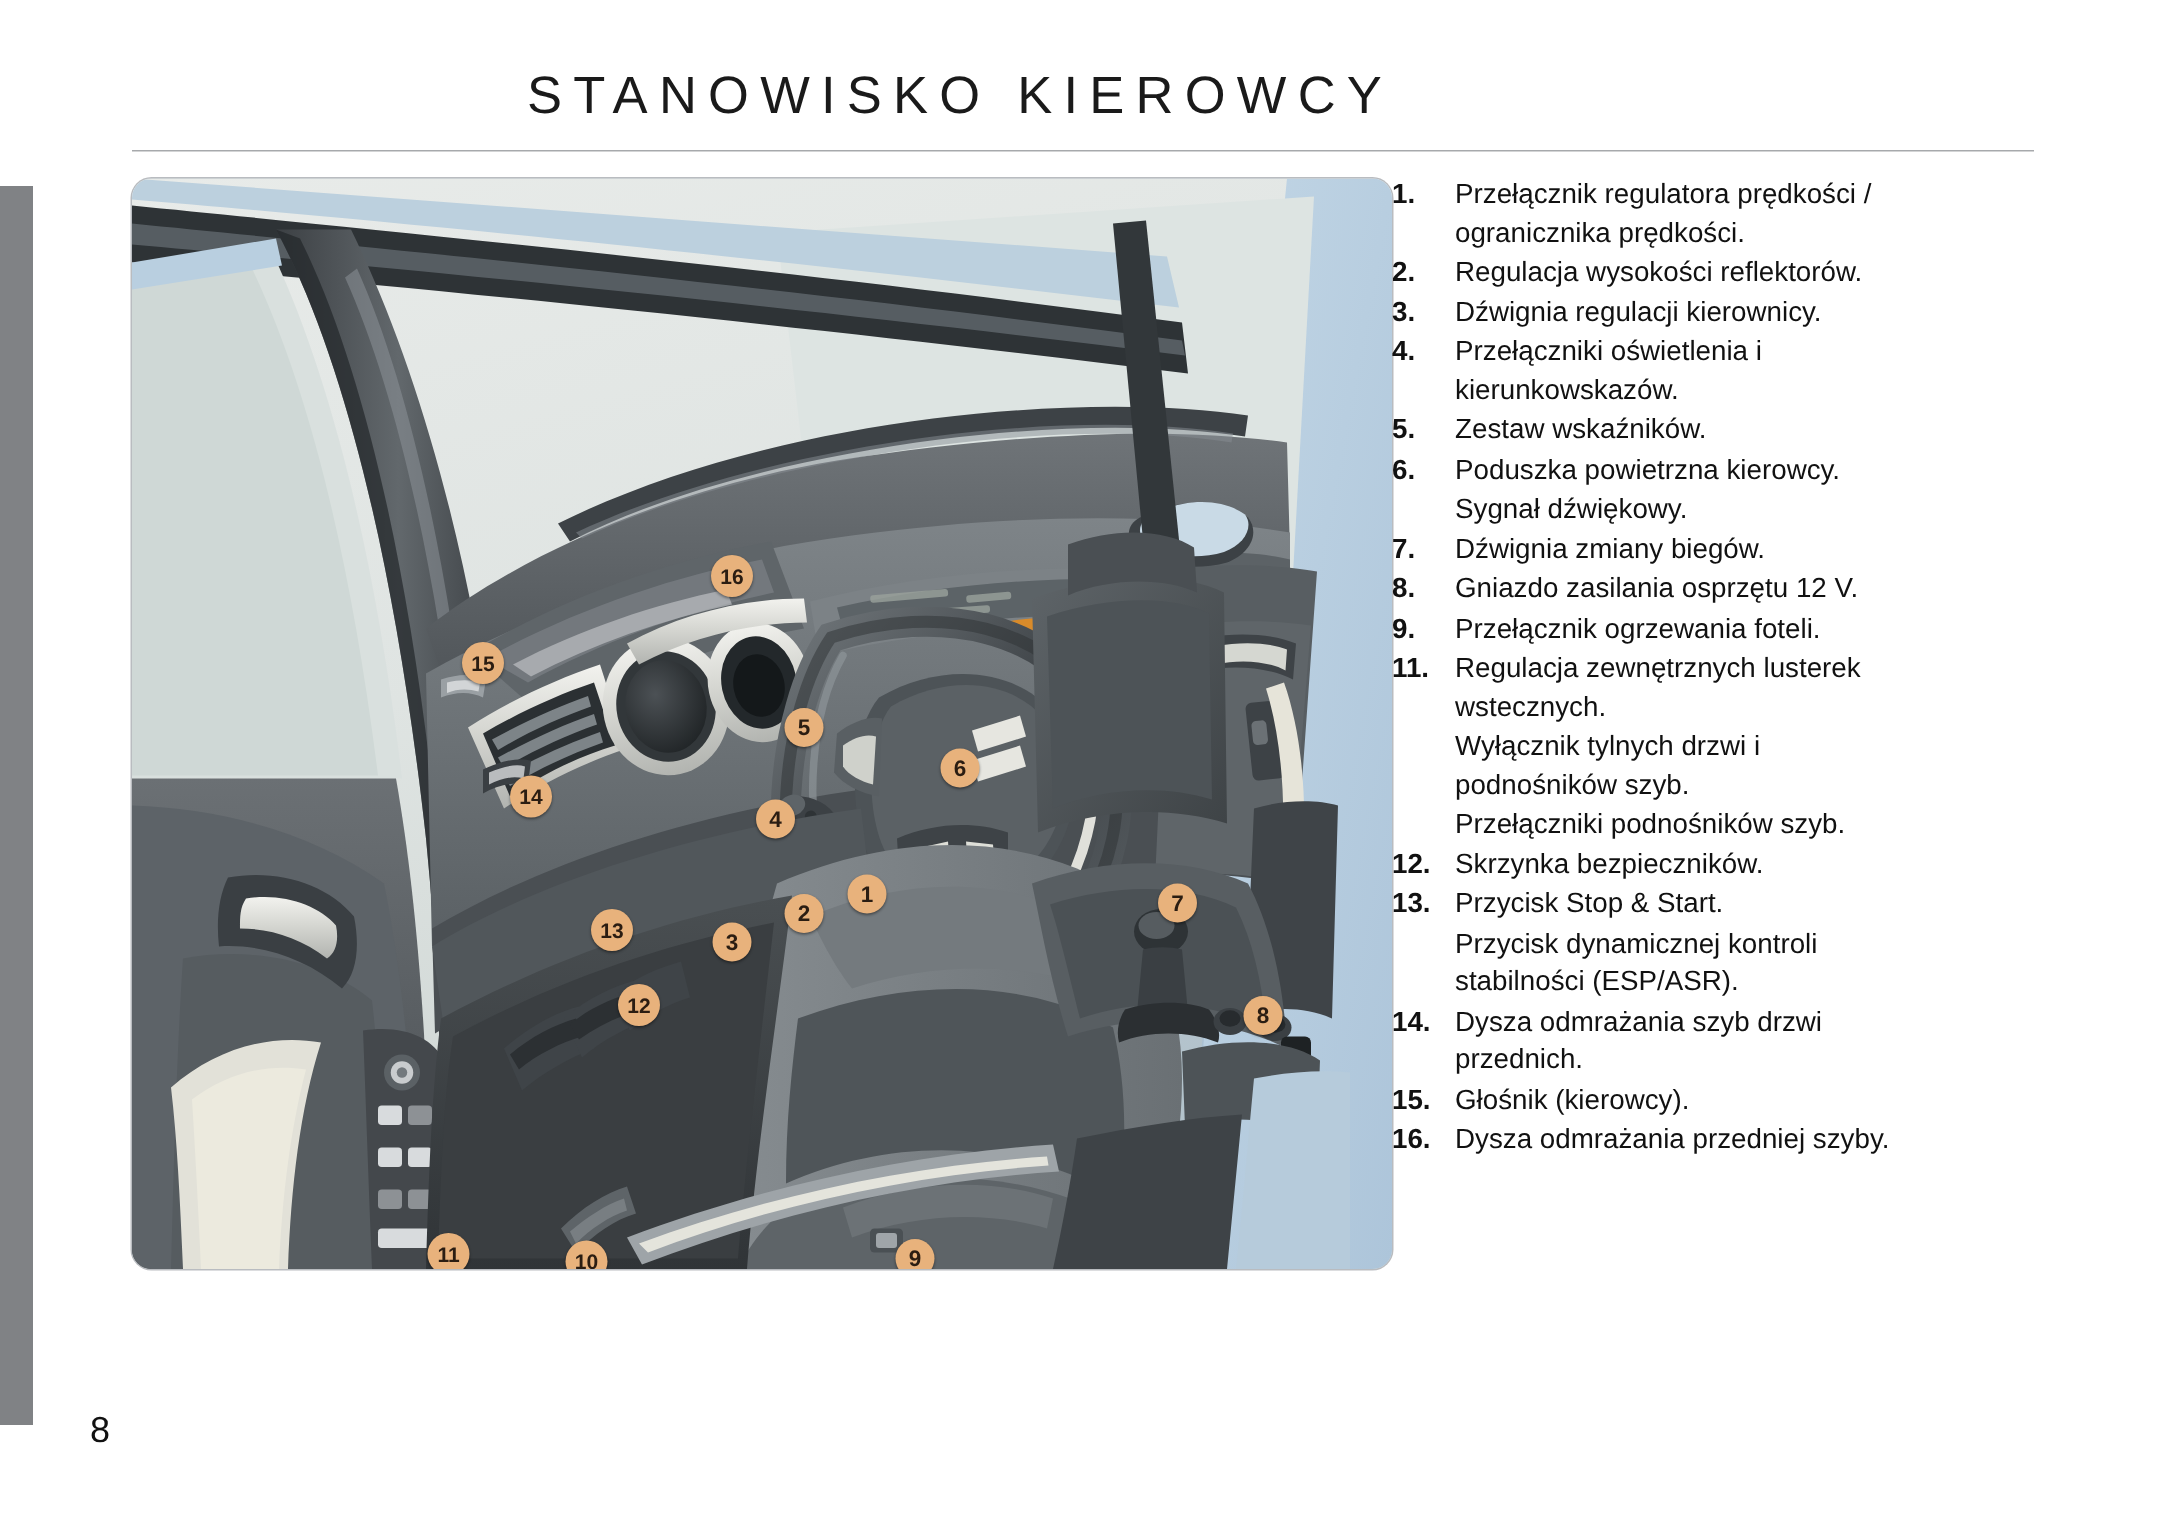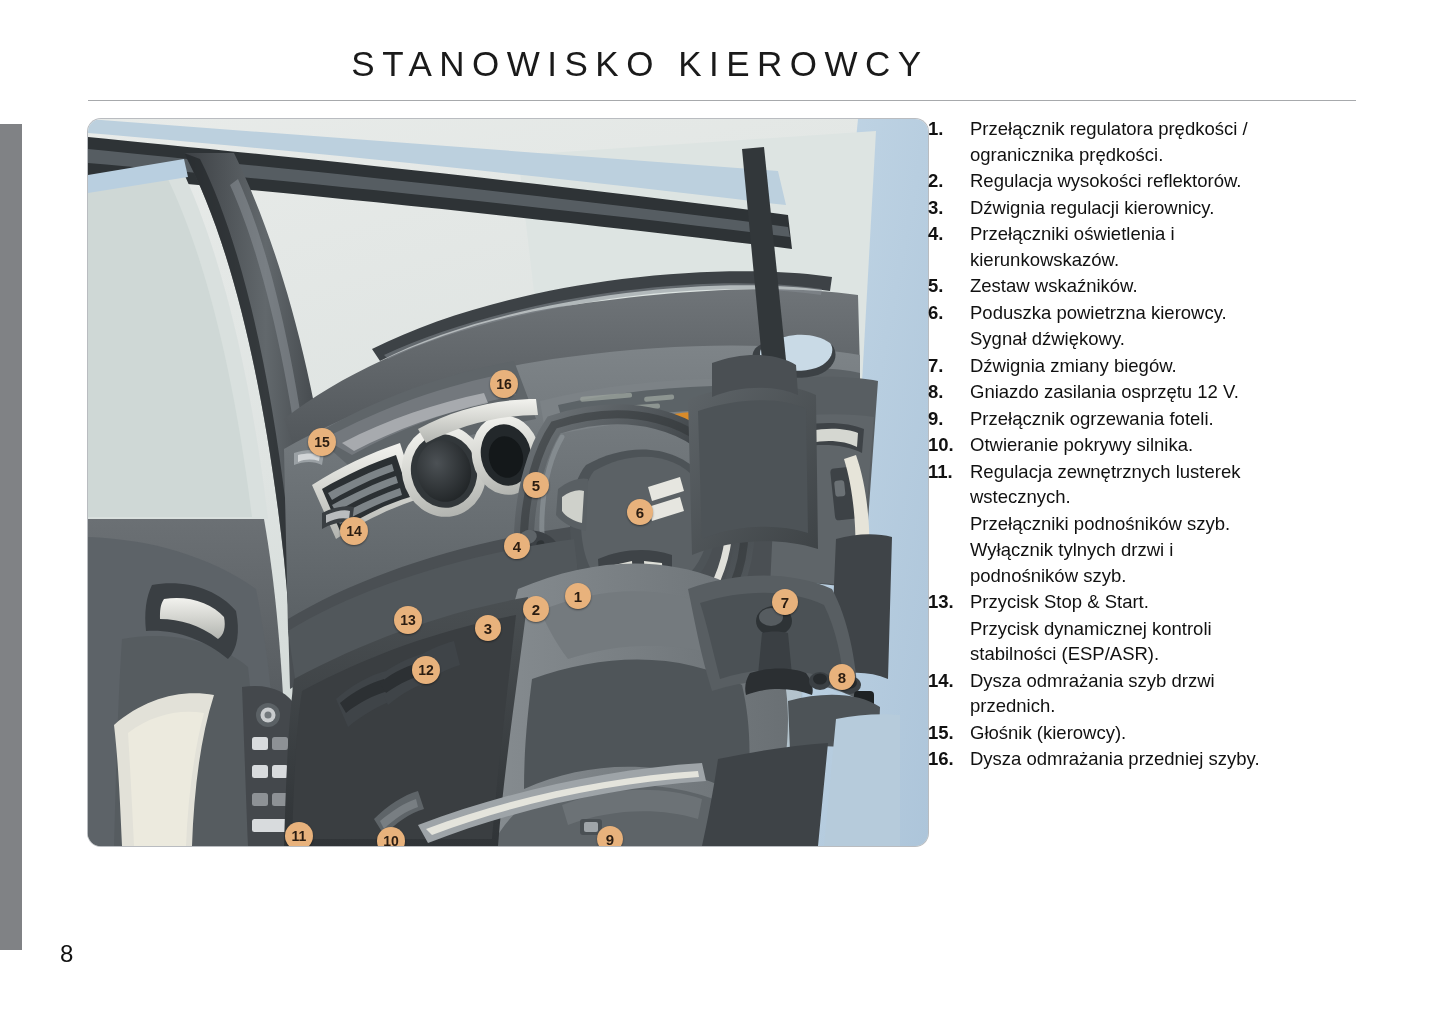--- a/index.html
+++ b/index.html
@@ -423,21 +423,21 @@
   <div class="marker m1" style="left:539px;top:380px;">6</div>
   <div class="marker m1" style="left:684px;top:470px;">7</div>
   <div class="marker m1" style="left:741px;top:545px;">8</div>
   <div class="marker m1" style="left:509px;top:707px;">9</div>
   <div class="marker m2" style="left:289px;top:708px;">10</div>
   <div class="marker m2" style="left:197px;top:683px;margin-top:20px;">11</div>
   <div class="marker m2" style="left:324px;top:537px;text-align:center;">12</div>
   <div class="marker m2" style="left:306px;top:487px;">13</div>
   <div class="marker m2" style="left:252px;top:398px;">14</div>
   <div class="marker m2" style="left:220px;top:309px;">15</div>
-  <div class="marker m2" style="left:402px;top:251px;">16</div>
+  <div class="marker m2" style="left:386px;top:251px;">16</div>
 </div>
 
 <div id="legend">
 
   <div class="legend-row">
     <div class="legend-num">1.</div>
     <div class="legend-text">
       <span>Przełącznik regulatora prędkości /</span><br>
       <span>ogranicznika prędkości.</span>
     </div>
@@ -483,44 +483,44 @@
   <div class="legend-row">
     <div class="legend-num">8.</div>
     <div class="legend-text">Gniazdo zasilania osprzętu 12 V.</div>
   </div>
 
   <div class="legend-row">
     <div class="legend-num">9.</div>
     <div class="legend-text">Przełącznik ogrzewania foteli.</div>
   </div>
 
-  <div class="legend-row">
-    <div class="legend-num">10.</div>
-    <div class="legend-text">Otwieranie pokrywy silnika.</div>
-  </div>
 
   <div class="legend-row">
     <div class="legend-num">11.</div>
     <div class="legend-text">
       <span>Regulacja zewnętrznych lusterek</span><br>
       <span>wstecznych.</span>
     </div>
-  </div>
-  <div class="legend-sub">
-    <div class="legend-num">&nbsp;</div>
-    <div class="legend-text">Przełączniki podnośników szyb.</div>
   </div>
   <div class="legend-sub">
     <div class="legend-num">&nbsp;</div>
     <div class="legend-text">
       <span>Wyłącznik tylnych drzwi i</span><br>
       <span>podnośników szyb.</span>
     </div>
   </div>
-
+  <div class="legend-sub">
+    <div class="legend-num">&nbsp;</div>
+    <div class="legend-text">Przełączniki podnośników szyb.</div>
+  </div>
+
+  <div class="legend-row">
+    <div class="legend-num">12.</div>
+    <div class="legend-text">Skrzynka bezpieczników.</div>
+  </div>
 
   <div class="legend-row">
     <div class="legend-num">13.</div>
     <div class="legend-text">Przycisk Stop &amp; Start.</div>
   </div>
   <div class="legend-sub">
     <div class="legend-num">&nbsp;</div>
     <div class="legend-text">
       <span>Przycisk dynamicznej kontroli</span><br>
       <span>stabilności (ESP/ASR).</span>

